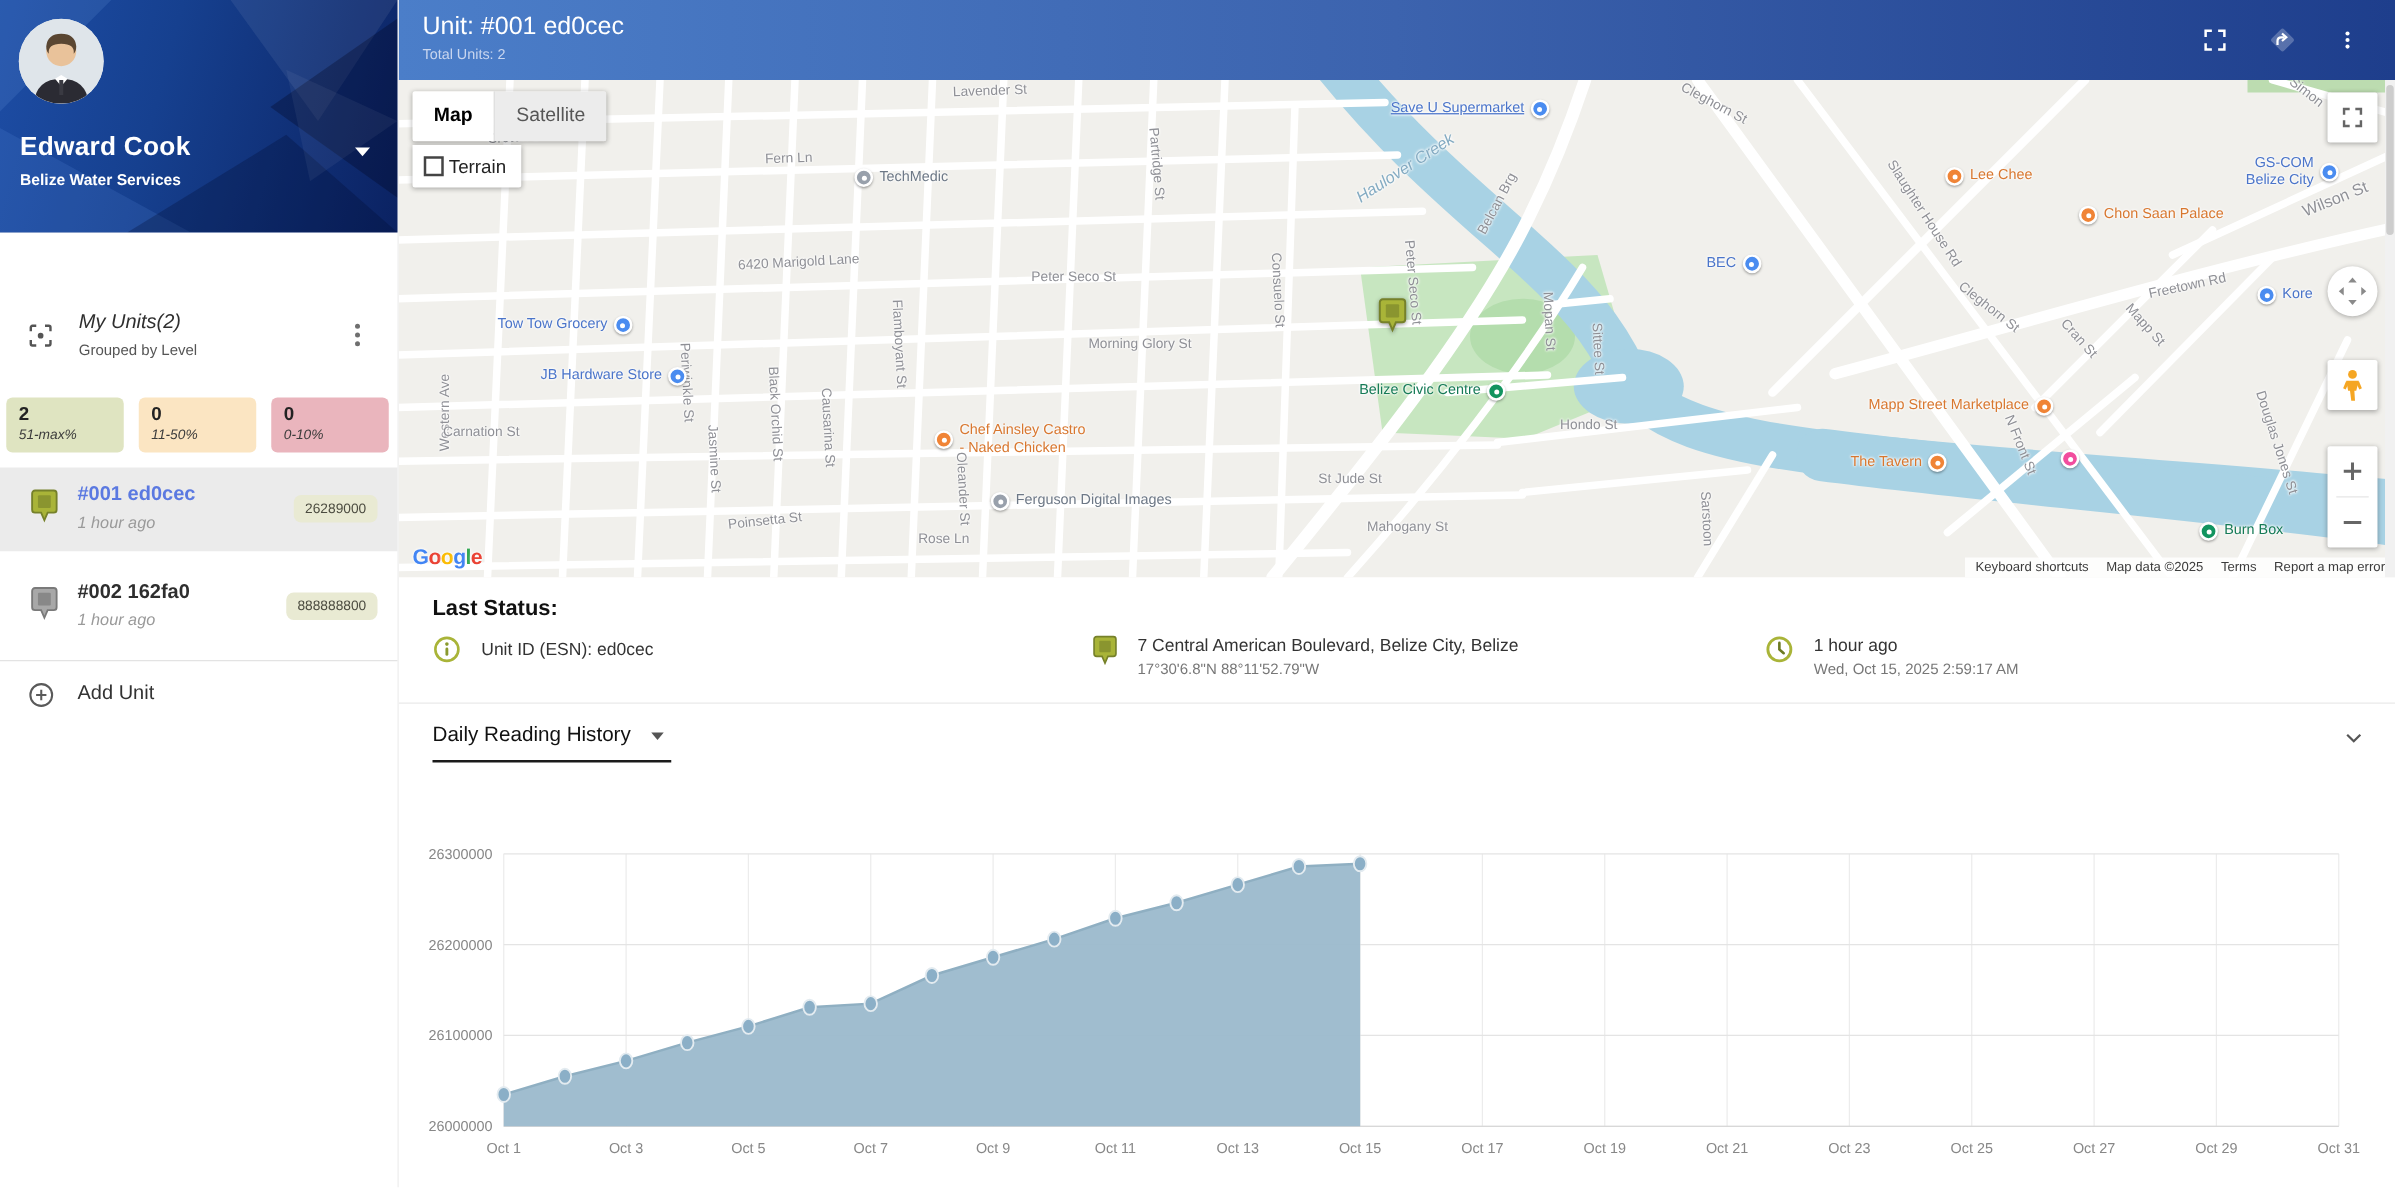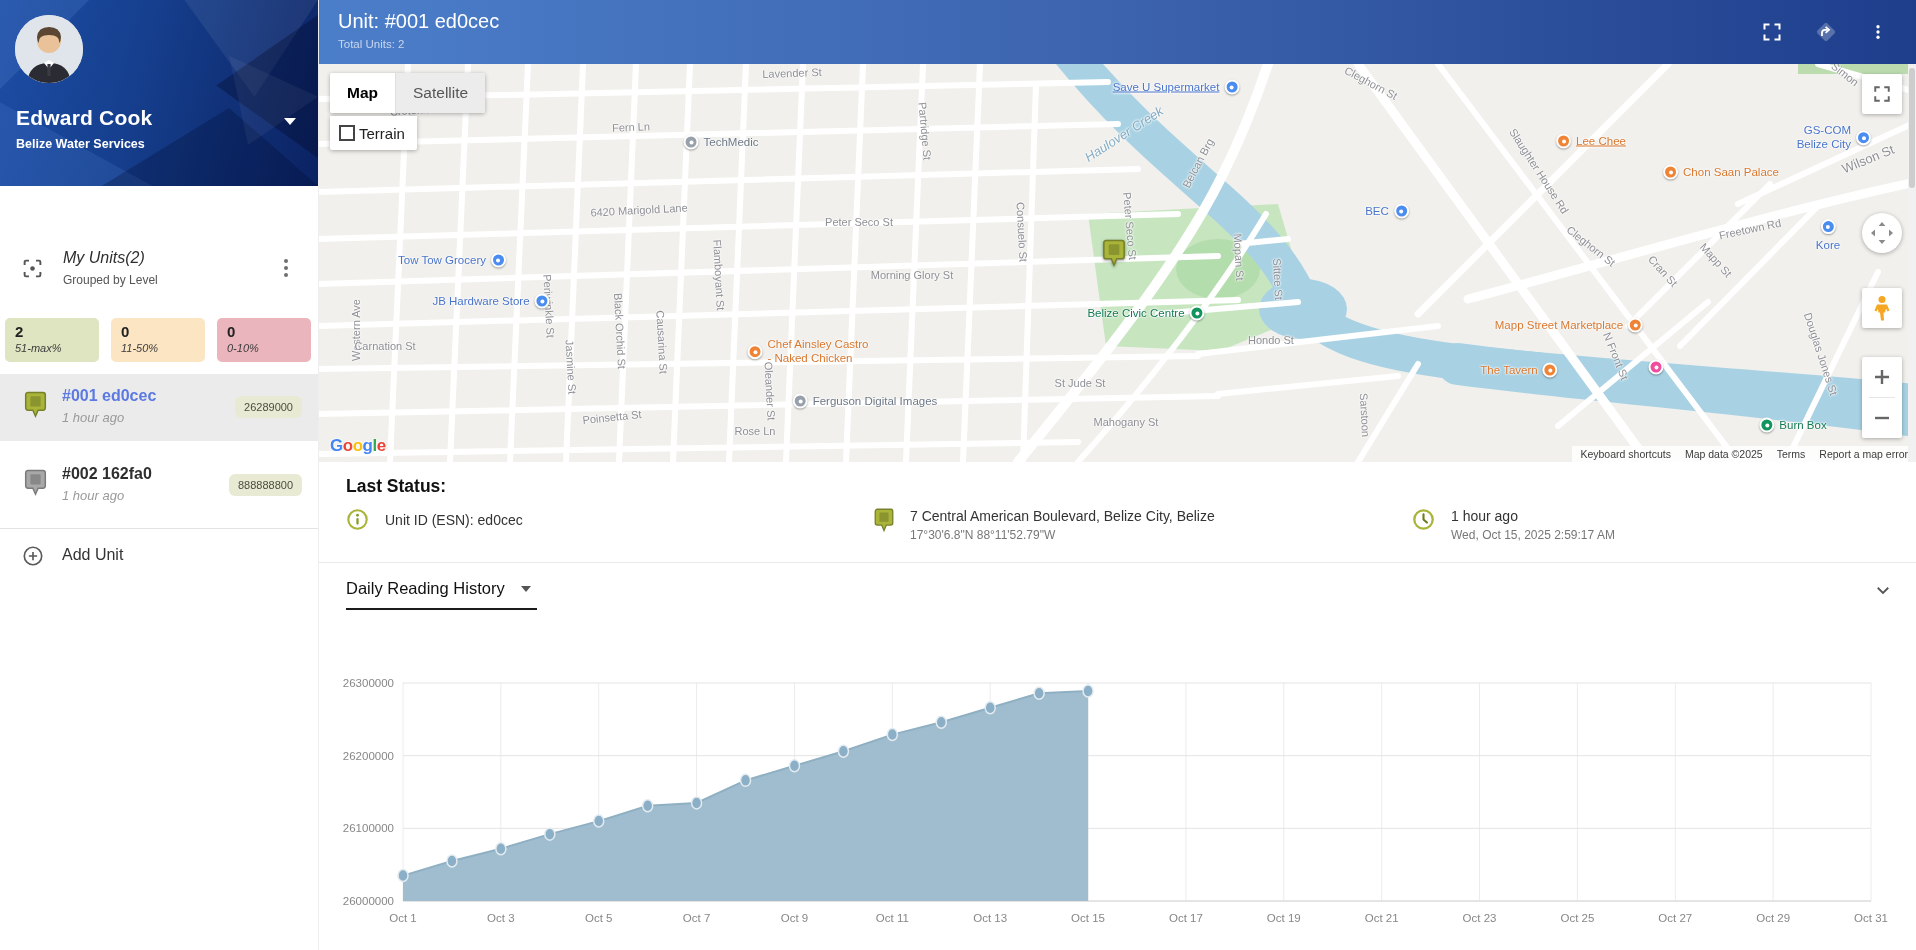--- a/index.html
+++ b/index.html
@@ -346,35 +346,35 @@
             <span class="dot" style="background: rgb(240, 132, 54);"></span>
             <span class="plbl" style="color: rgb(216, 119, 47);">Chef Ainsley Castro
 - Naked Chicken</span>
           </div>
           <div class="poi side-right" style="left: 547px; top: 337px;">
             <span class="dot" style="background: rgb(152, 160, 171);"></span>
             <span class="plbl" style="color: rgb(109, 120, 134);">Ferguson Digital Images</span>
           </div>
           <div class="poi side-right" style="left: 1273px; top: 77px;">
             <span class="dot" style="background: rgb(240, 132, 54);"></span>
-            <span class="plbl" style="color: rgb(216, 119, 47); text-decoration: underline;">Lee Chee</span>
+            <span class="plbl" style="color: rgb(216, 119, 47);">Lee Chee</span>
           </div>
           <div class="poi side-left" style="left: 1508px; top: 74px;">
             <span class="dot" style="background: rgb(74, 140, 240);"></span>
             <span class="plbl" style="color: rgb(74, 116, 201);">GS-COM Belize City</span>
           </div>
           <div class="poi side-right" style="left: 1403px; top: 108px;">
             <span class="dot" style="background: rgb(240, 132, 54);"></span>
             <span class="plbl" style="color: rgb(216, 119, 47);">Chon Saan Palace</span>
           </div>
           <div class="poi side-left" style="left: 1069px; top: 147px;">
             <span class="dot" style="background: rgb(74, 140, 240);"></span>
             <span class="plbl" style="color: rgb(74, 116, 201);">BEC</span>
           </div>
-          <div class="poi side-right" style="left: 1510px; top: 172px; flex-direction: column;">
+          <div class="poi side-right" style="left: 1510px; top: 172px;">
             <span class="dot" style="background: rgb(74, 140, 240);"></span>
             <span class="plbl" style="color: rgb(74, 116, 201);">Kore</span>
           </div>
           <div class="poi side-left" style="left: 1251px; top: 261px; justify-content: center;">
             <span class="dot" style="background: rgb(240, 132, 54);"></span>
             <span class="plbl" style="color: rgb(216, 119, 47);">Mapp Street Marketplace</span>
           </div>
           <div class="poi side-left" style="left: 1201px; top: 306px;">
             <span class="dot" style="background: rgb(240, 132, 54);"></span>
             <span class="plbl" style="color: rgb(216, 119, 47);">The Tavern</span>

